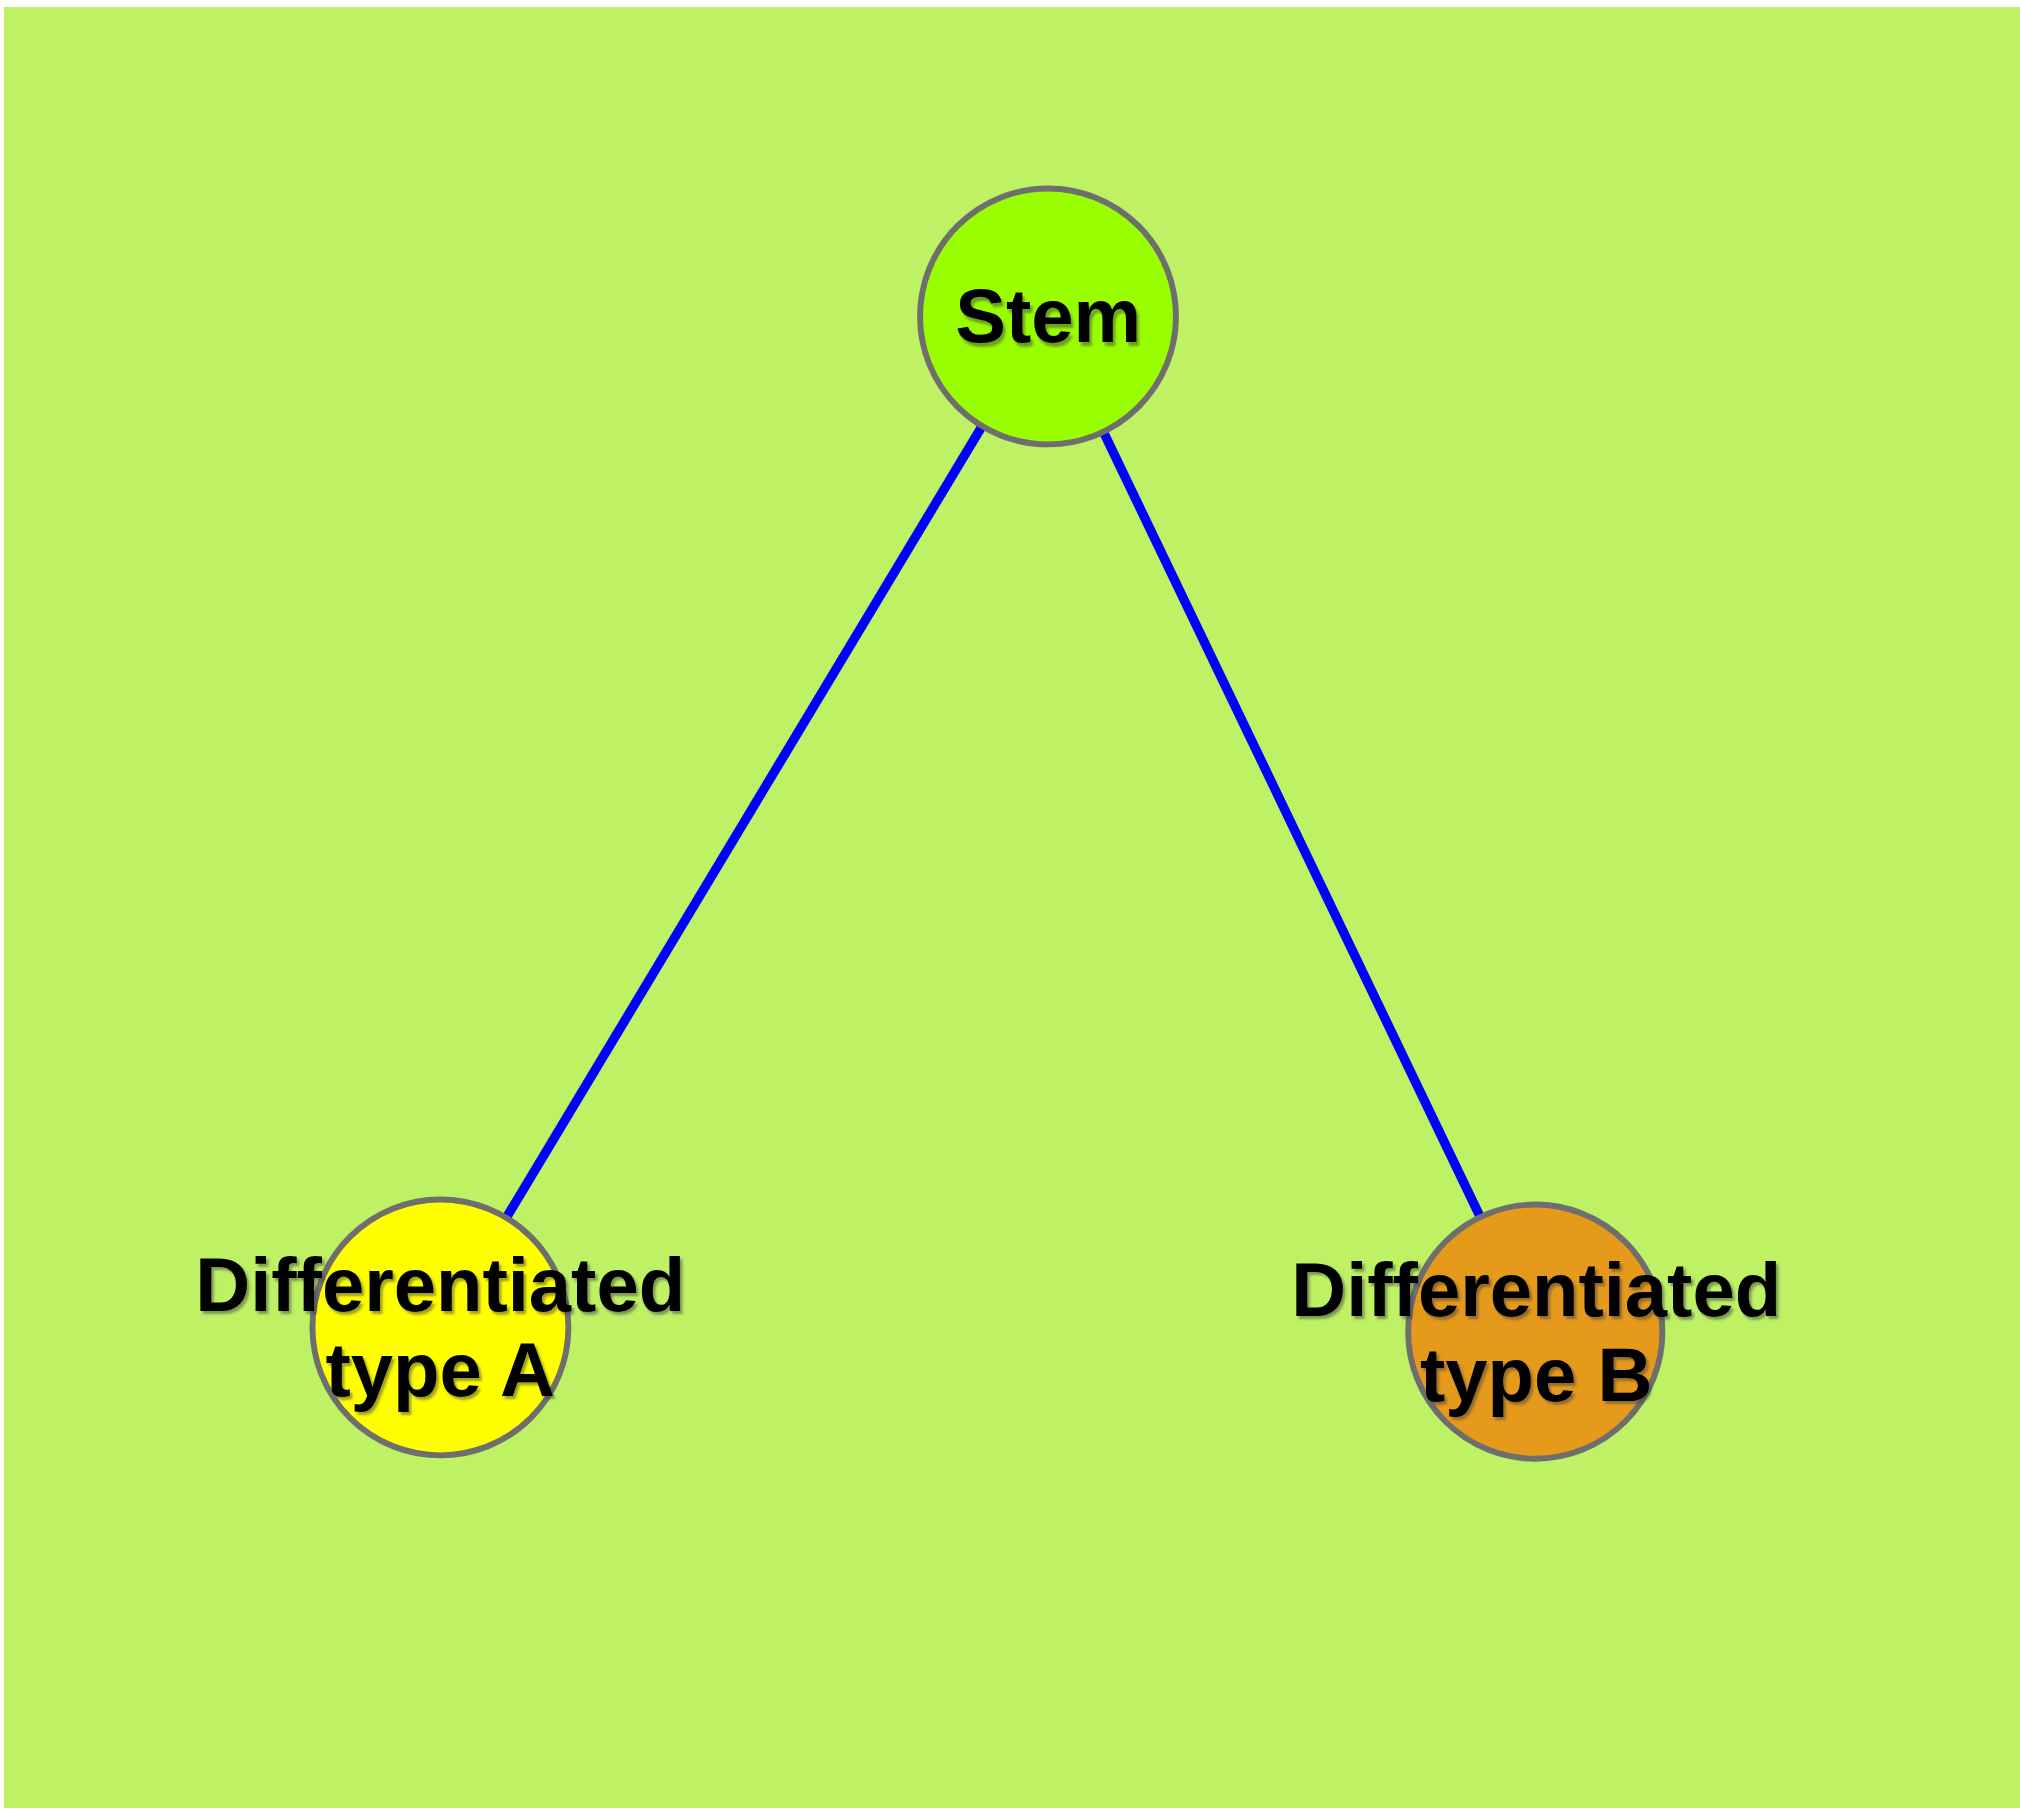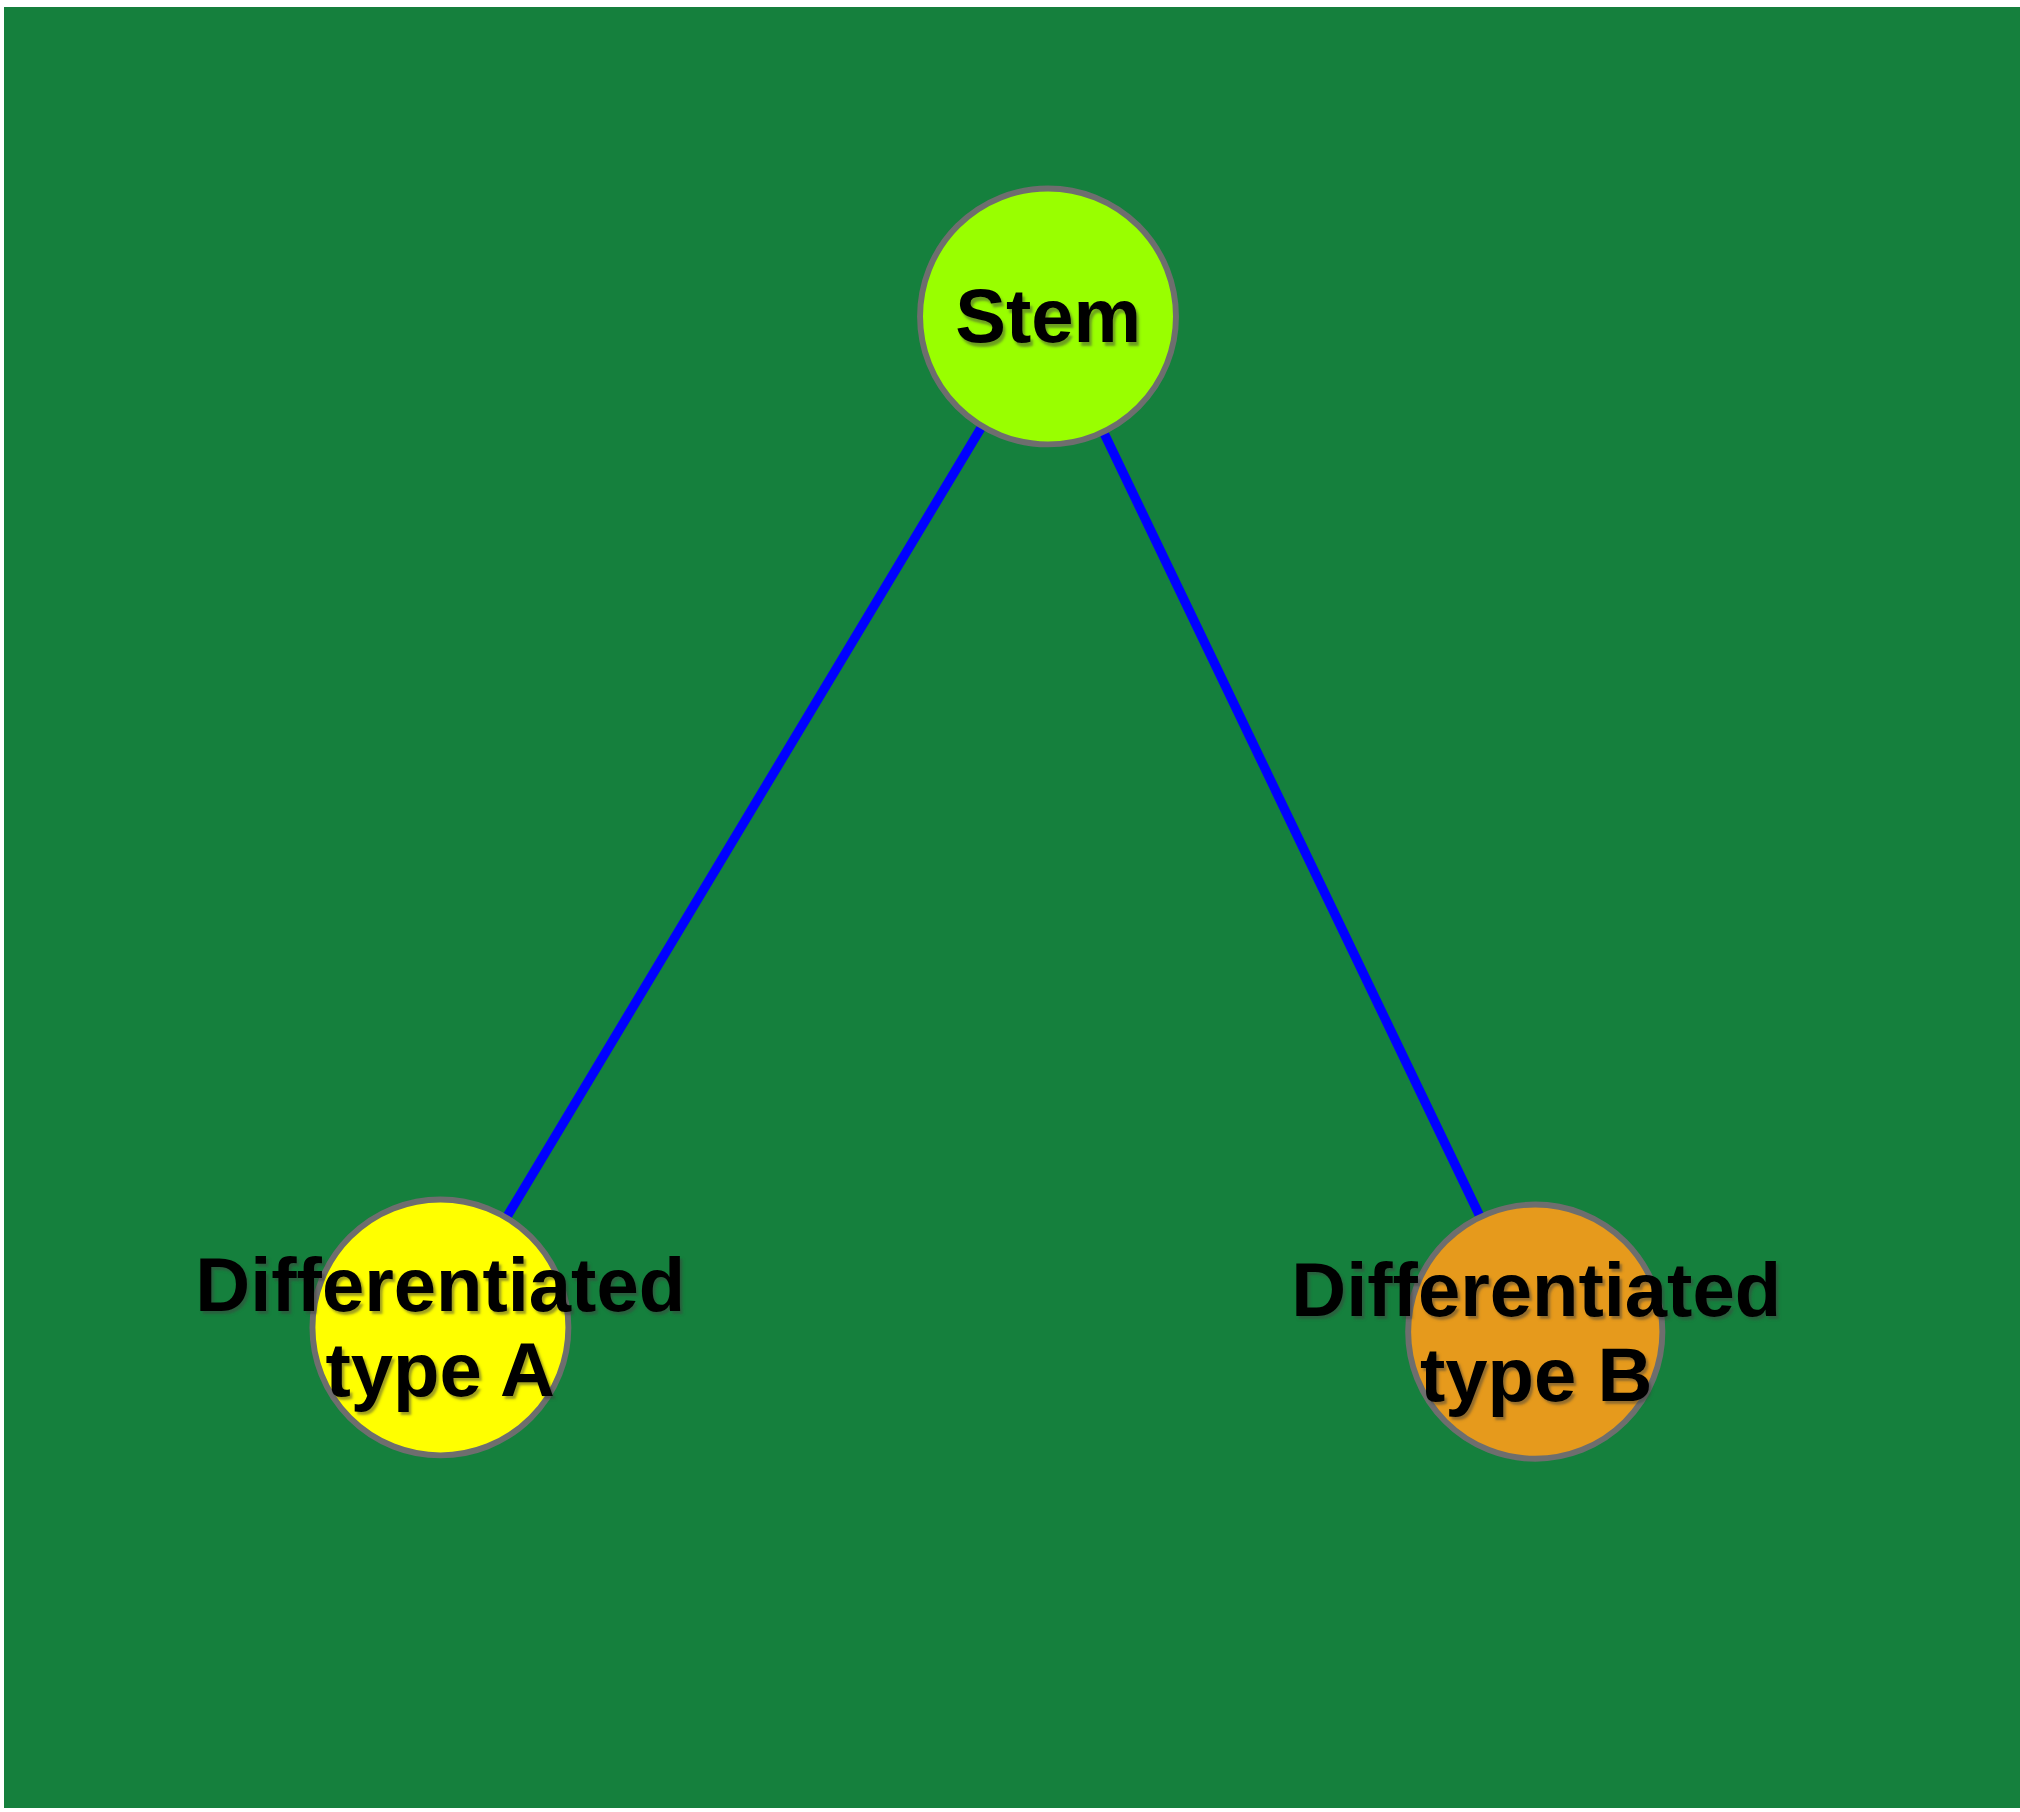--- a/index.html
+++ b/index.html
@@ -43,21 +43,21 @@
     text-align: center;
     white-space: pre-line;
     width: max-content;
     text-shadow: 2.5px 3.4px 2.5px rgba(64,64,64,0.50);
     pointer-events: none;
   }
 </style>
 </head>
 <body style="background: rgb(255, 255, 255);">
 
-<div class="frame" id="frame" style="background: #15803d;">
+<div class="frame" id="frame" style="background: #bef264;">
   <svg id="graph-svg" xmlns="http://www.w3.org/2000/svg" viewBox="0 0 2379 2125" width="2016" height="1801">
     <line class="edge" id="edge-0" x1="1232" y1="365" x2="515" y2="1558" stroke="#0000FF"></line>
     <line class="edge" id="edge-1" x1="1232" y1="365" x2="1807" y2="1563" stroke="#0000FF"></line>
     <circle class="node" id="node-0" cx="1232" cy="365" r="151" fill="#99FF00" stroke="#6E6E6E"></circle>
     <circle class="node" id="node-1" cx="515" cy="1558" r="151" fill="#FFFF00" stroke="#6E6E6E"></circle>
     <circle class="node" id="node-2" cx="1807" cy="1563" r="150" fill="#E69A1C" stroke="#6E6E6E"></circle>
   </svg>
   <div class="node-label" id="label-0" style="left: 1044px; top: 309px; color: rgb(0, 0, 0);">Stem</div>
   <div class="node-label" id="label-1" style="left: 436px; top: 1320px; color: rgb(0, 0, 0);">Differentiated
 type A</div>

